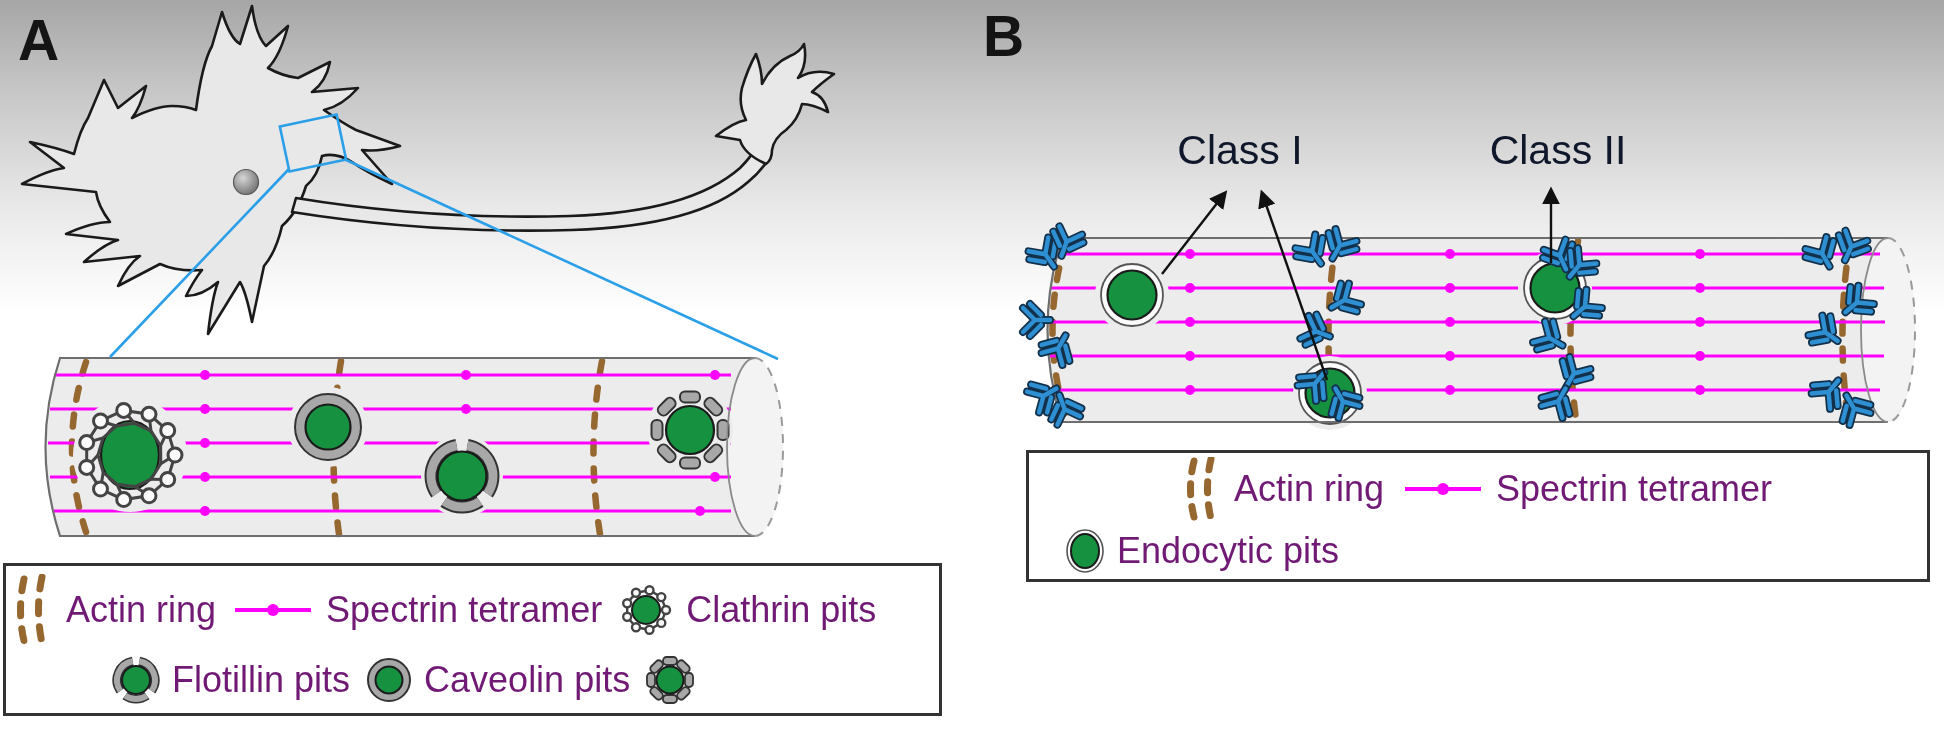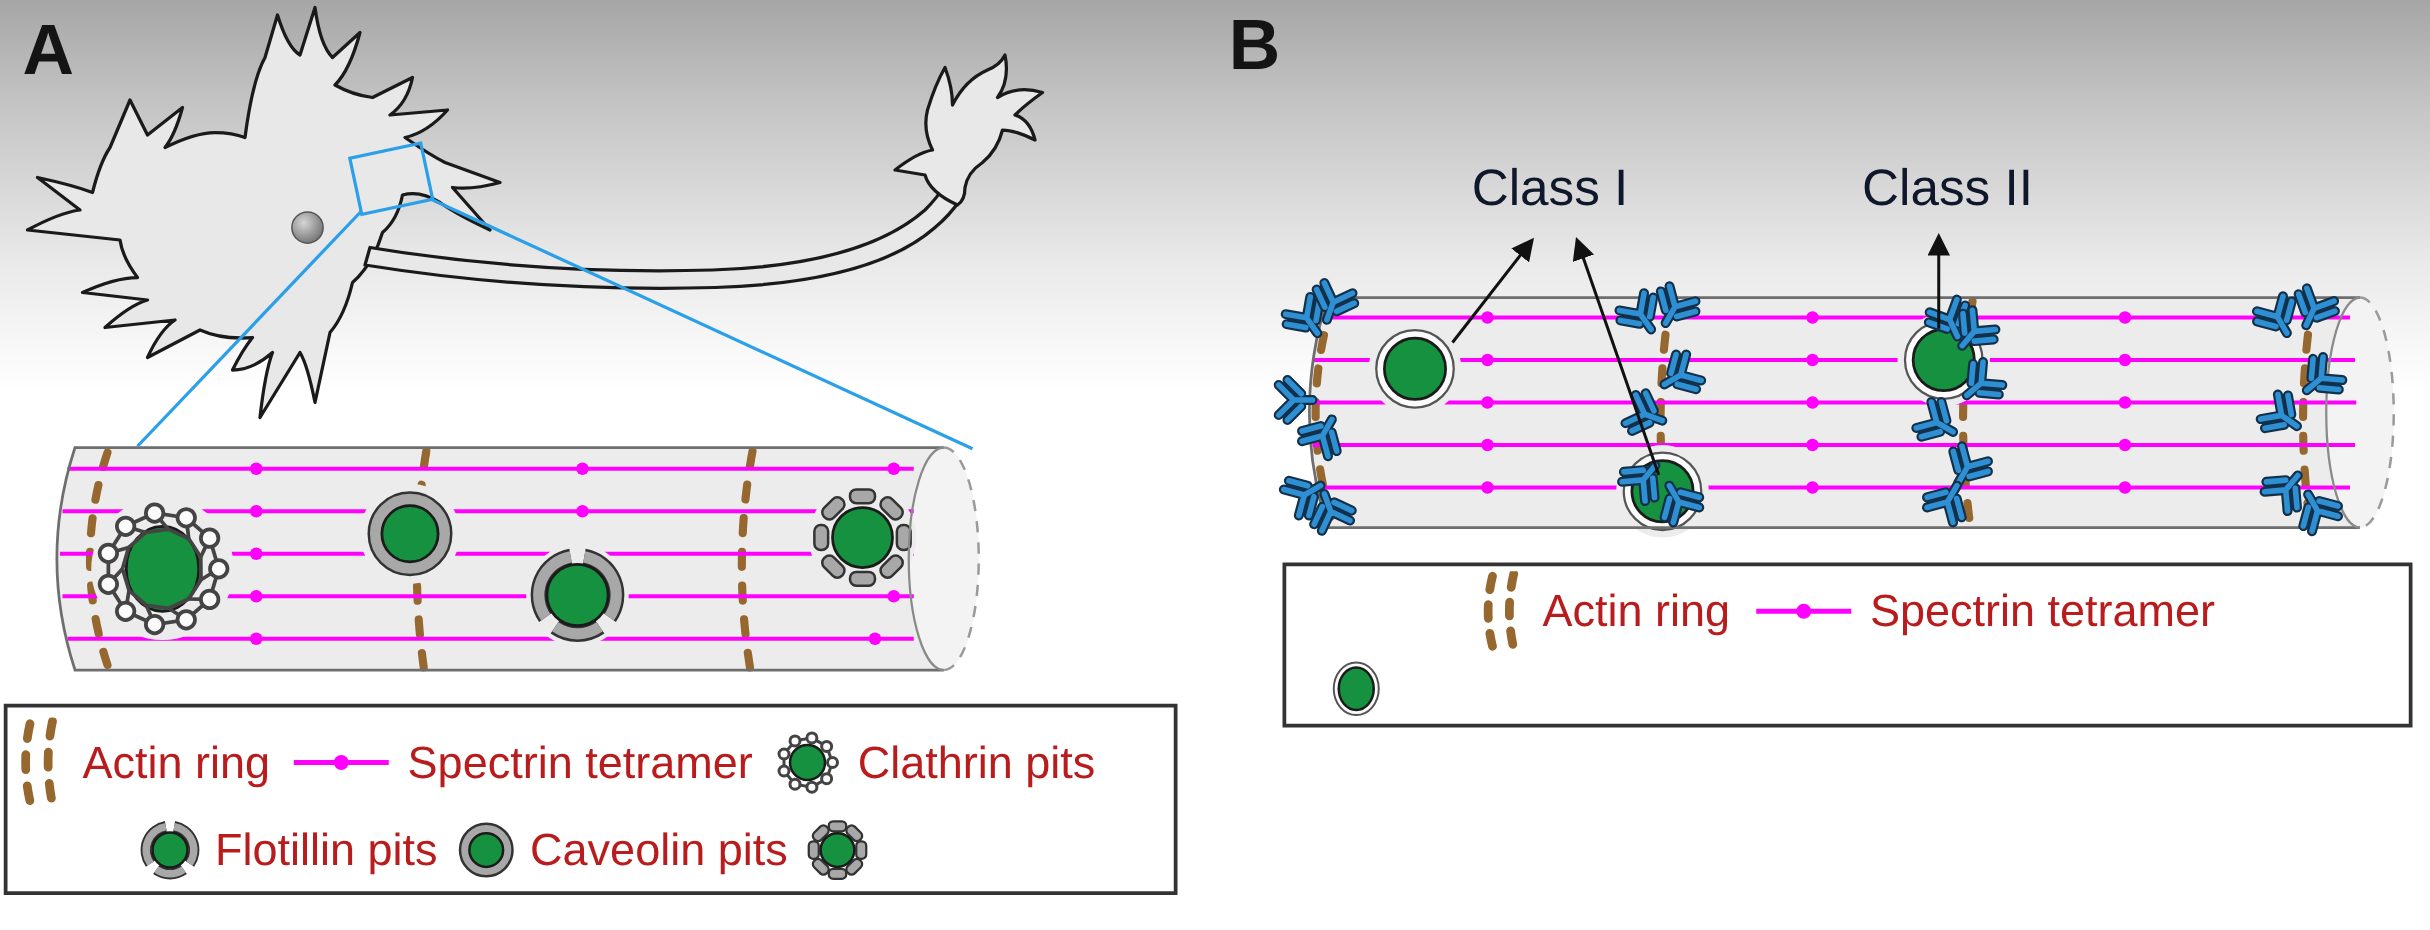--- a/index.html
+++ b/index.html
@@ -10,21 +10,21 @@
   }
   .abs{position:absolute;}
   .panel-letter{font-size:57px;font-weight:bold;color:#141414;line-height:1;}
   .class-label{font-size:41px;color:#0f172a;text-align:center;width:180px;line-height:1;}
   .legend-box{
     position:absolute;background:#ffffff;border:3px solid #333;
     display:flex;flex-direction:column;justify-content:center;gap:8px;box-sizing:border-box;
   }
   .lrow{display:flex;align-items:center;white-space:nowrap;}
   .litem{display:flex;align-items:center;}
-  .llabel{font-size:36px;color:#b91c1c;line-height:1;}
+  .llabel{font-size:36px;color:#701a75;line-height:1;}
   svg .ring{stroke:#96672f;stroke-width:6.5;fill:none;stroke-dasharray:12 15;stroke-linecap:round;}
   svg .spec{stroke:#ff00ff;stroke-width:3.2;fill:none;}
   svg .dot{fill:#ff00ff;}
   svg .edge{stroke:#6e6e6e;stroke-width:2.2;fill:none;}
   svg .caps{stroke:#8a8a8a;stroke-width:1.8;fill:none;}
   svg .capd{stroke:#9a9a9a;stroke-width:2;fill:none;stroke-dasharray:9 8;}
   svg .abo{stroke:#13304a;stroke-width:8;fill:none;stroke-linecap:round;}
   svg .abb{stroke:#2e8fd2;stroke-width:4.5;fill:none;stroke-linecap:round;}
   svg .neuro{fill:#e8e8e8;stroke:#1a1a1a;stroke-width:2.6;stroke-linejoin:round;}
   svg .lat{stroke:#444;stroke-width:3;fill:none;}
@@ -354,15 +354,16 @@
       </svg>
       <span class="llabel">Spectrin tetramer</span>
     </span>
   </div>
   <div class="lrow" style="gap:12px;padding-left:24px;">
     <span class="litem" style="gap:10px;">
       <svg width="44" height="48" viewBox="0 0 44 48">
         <ellipse cx="22" cy="24" rx="18" ry="21" fill="#fbfbfb" stroke="#555" stroke-width="1.6"></ellipse>
         <ellipse cx="22" cy="24" rx="14" ry="17" fill="#15913f" stroke="#1b1b1b" stroke-width="2"></ellipse>
       </svg>
+      <span class="llabel">Endocytic pits</span>
     </span>
   </div>
 </div>
 
 </body></html>

